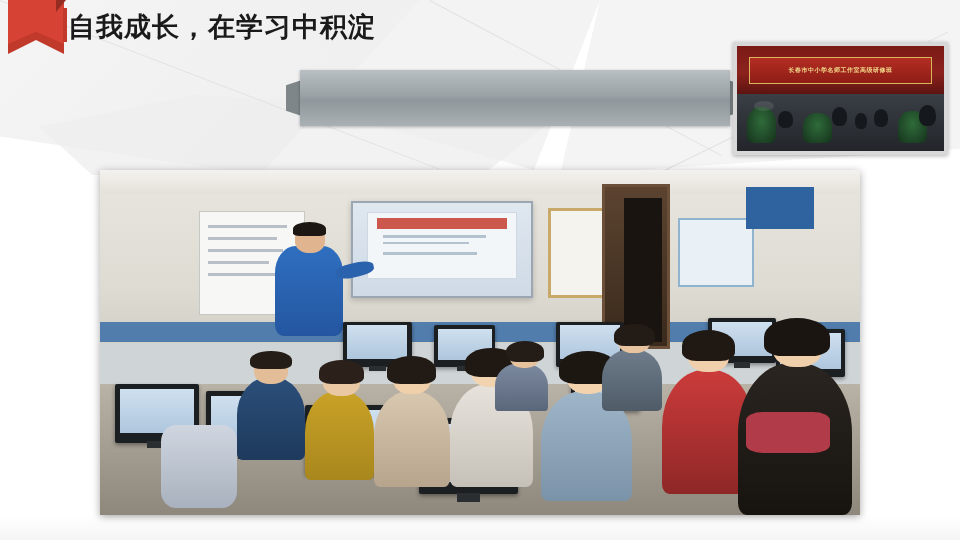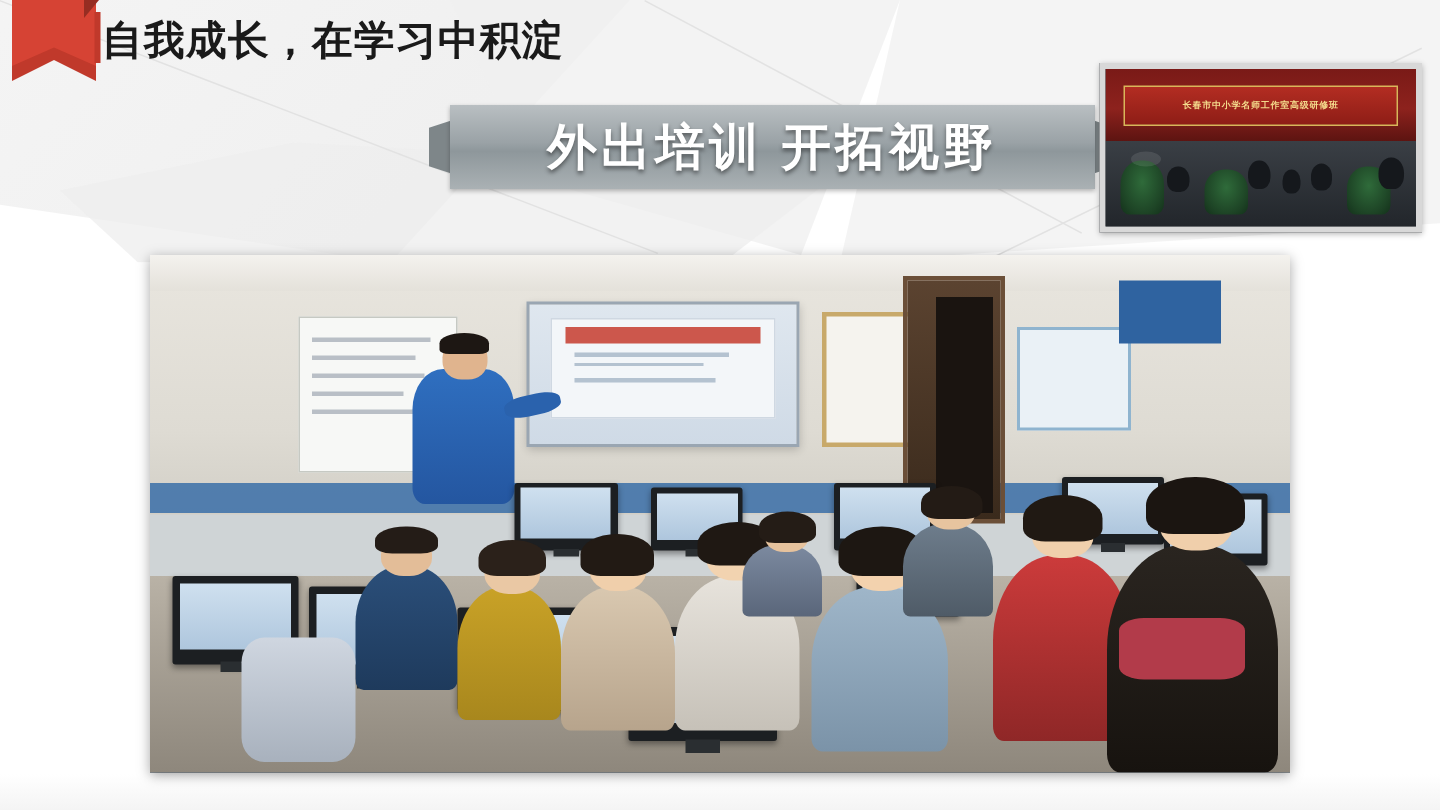--- a/index.html
+++ b/index.html
@@ -253,21 +253,20 @@
   <div class="ribbon"></div>
   <div class="ribbon-inner"></div>
   <div class="ribbon-tail"></div>
 
   <div class="headline-bar"></div>
   <div class="headline">自我成长，在学习中积淀</div>
 
   <div class="banner-left-tab"></div>
   <div class="banner-right-tab"></div>
   <div class="banner"></div>
-  <div class="banner-title">外出培训  开拓视野</div>
 
   <div class="thumb">
     <div class="thumb-stage"></div>
     <div class="thumb-banner">
       <div class="thumb-banner-text">长春市中小学名师工作室高级研修班</div>
     </div>
     <div class="thumb-lower"></div>
     <div class="thumb-plant" style="left:5%;"></div>
     <div class="thumb-plant" style="left:32%;height:28%;"></div>
     <div class="thumb-plant" style="left:78%;height:30%;"></div>

